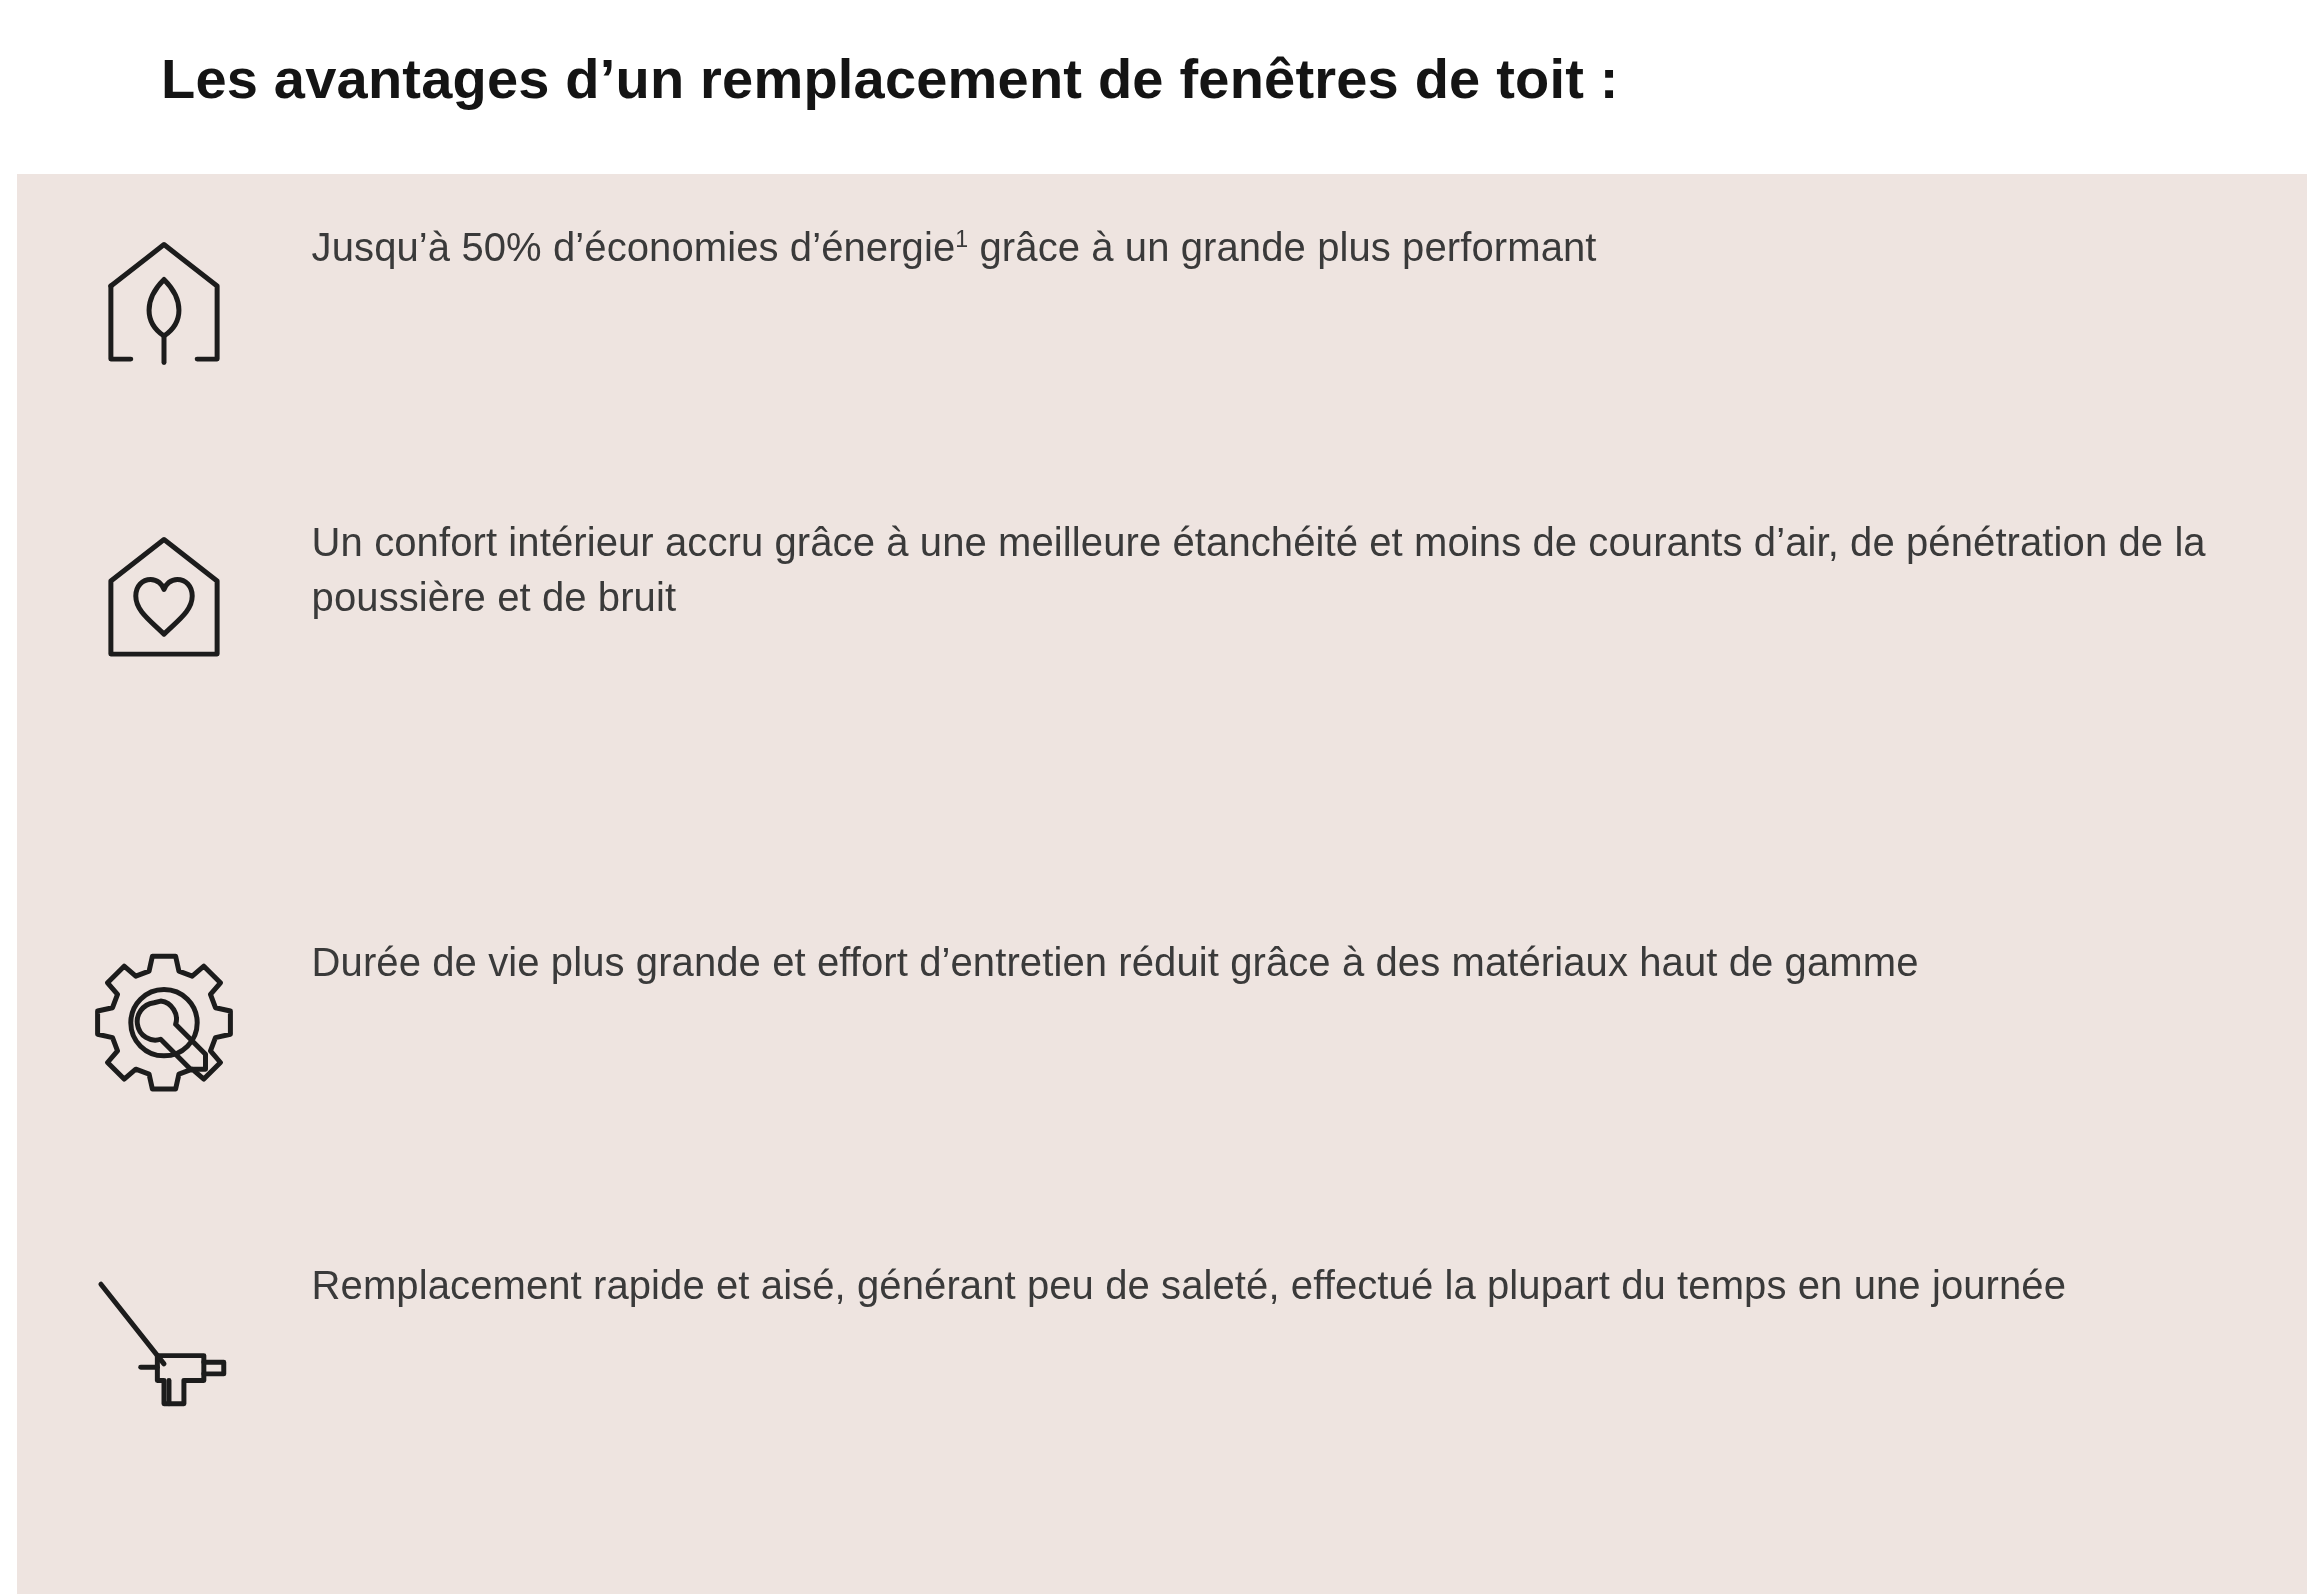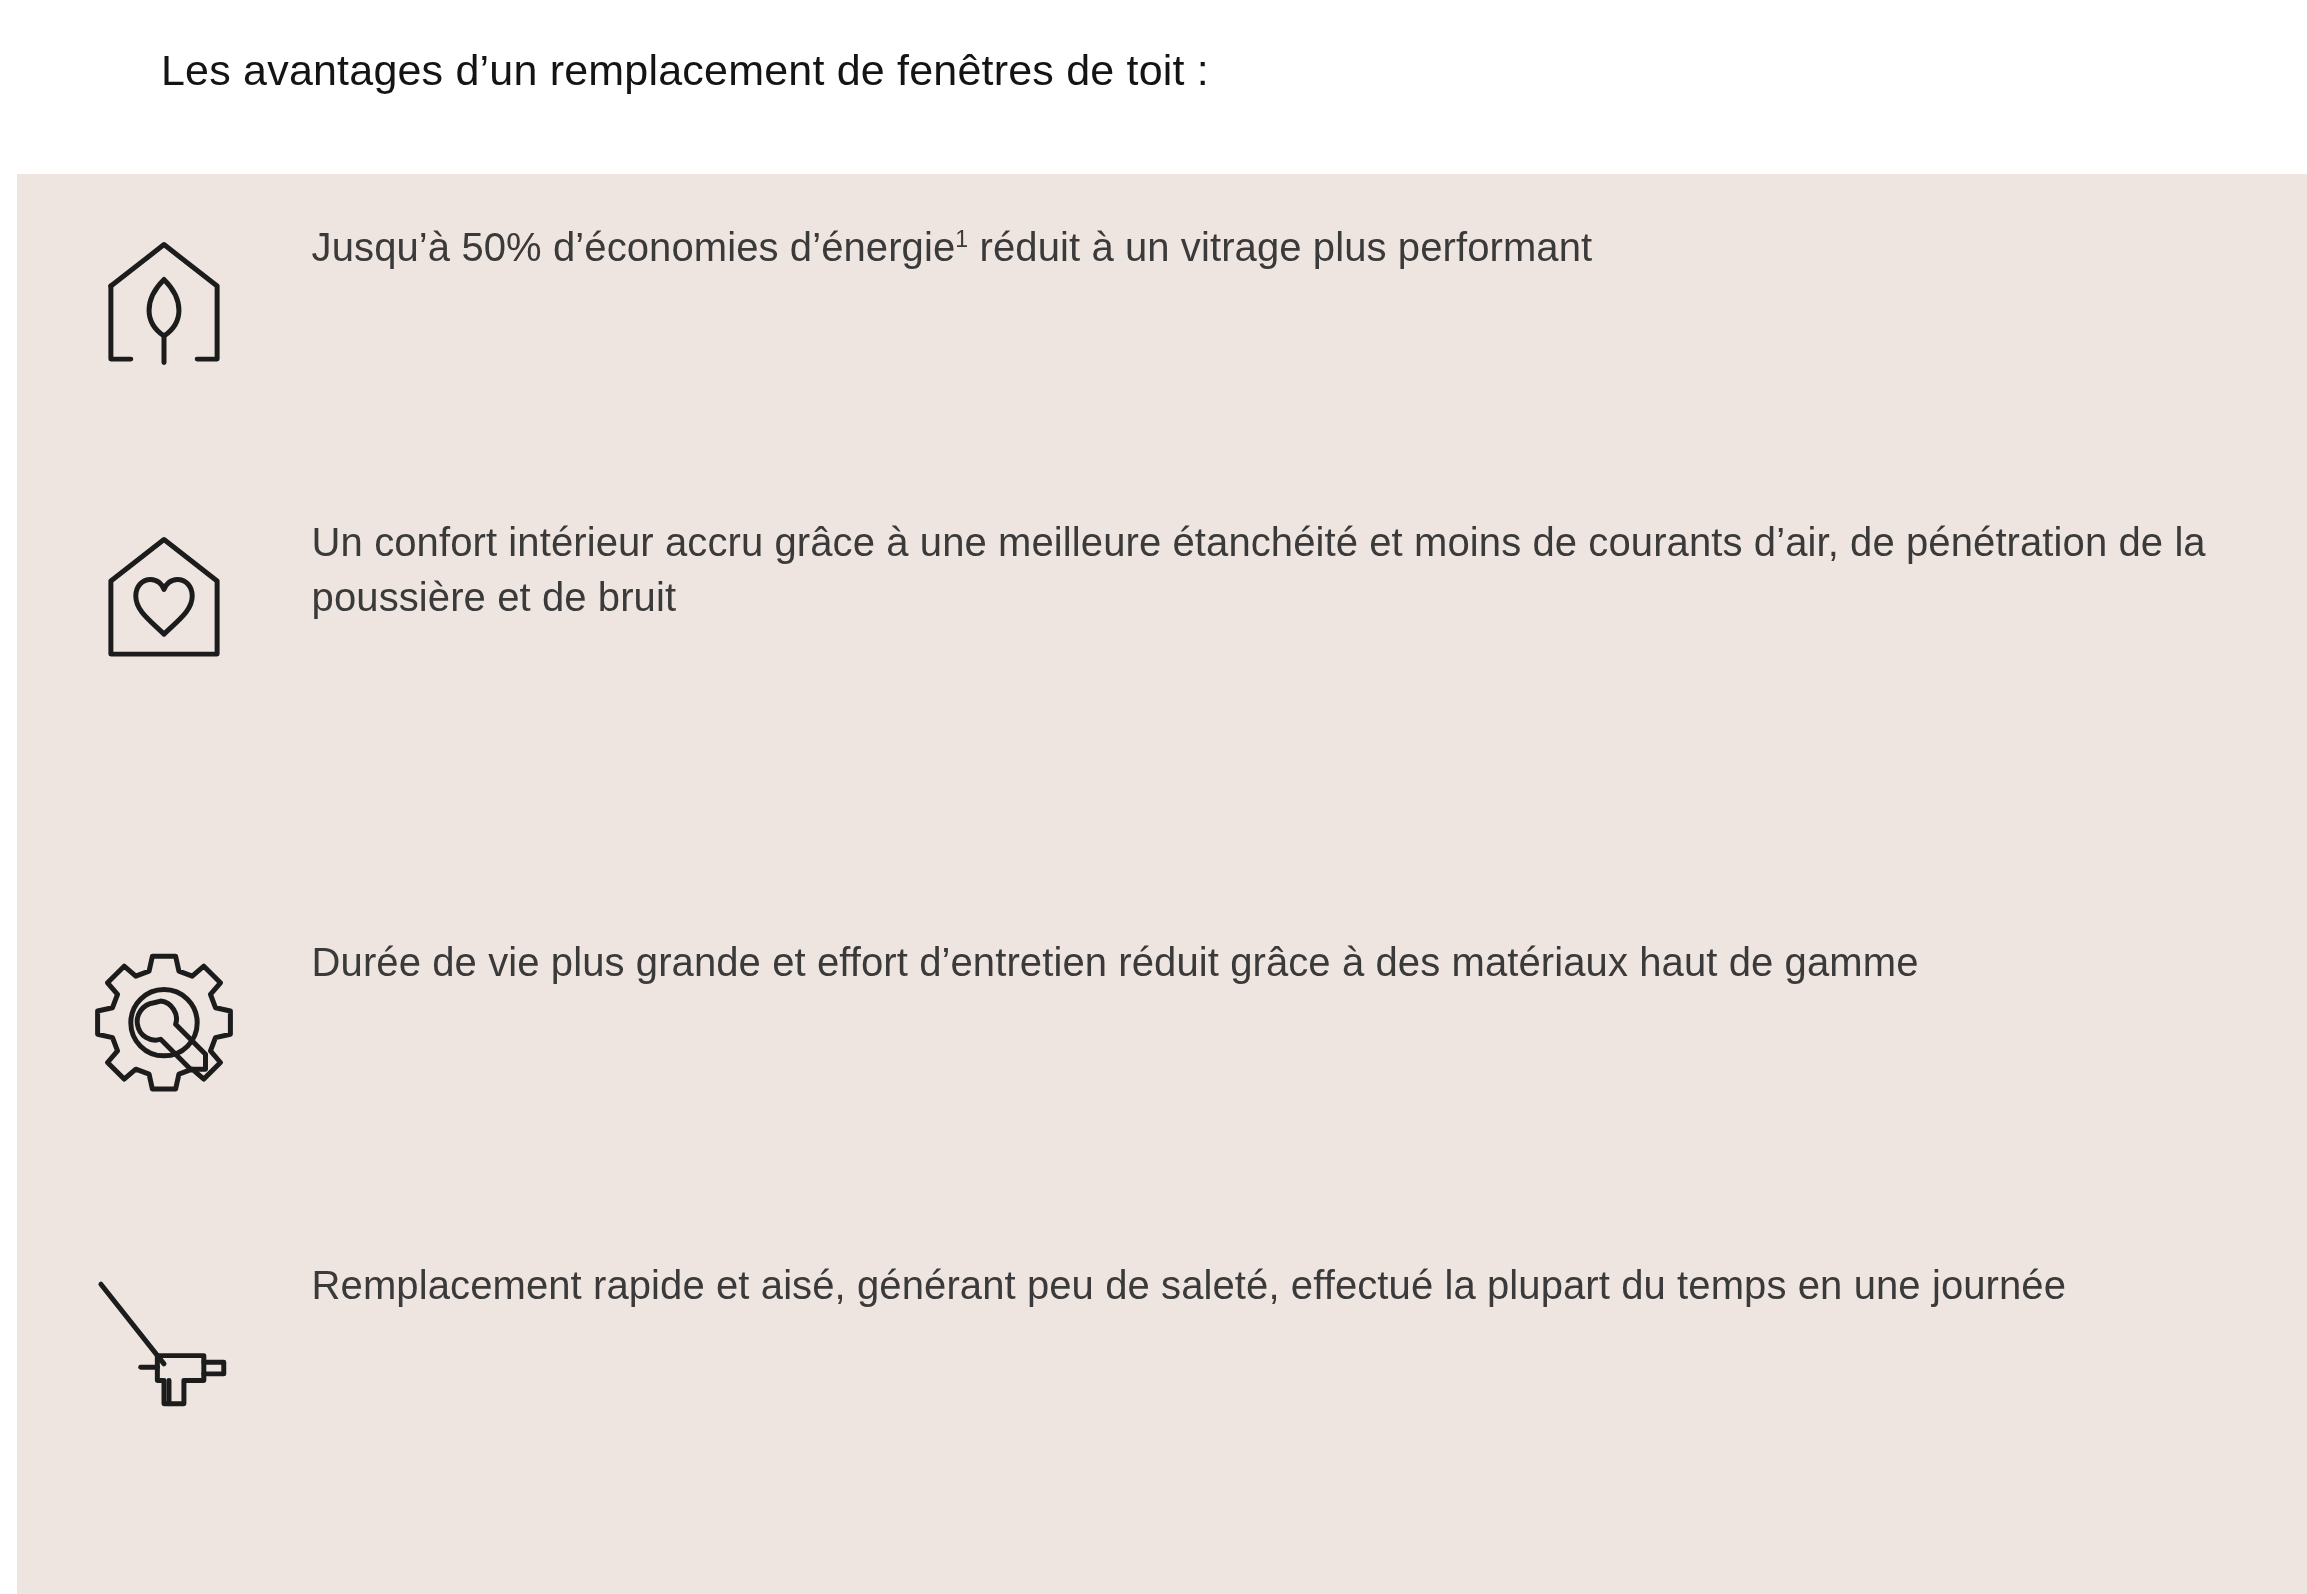--- a/index.html
+++ b/index.html
@@ -16,22 +16,22 @@
   .page {
     position: relative;
     width: 3189px;
     height: 1595px;
     background: #ffffff;
   }
   .heading {
     position: absolute;
     left: 161px;
     top: 46px;
-    font-size: 43px;
-    font-weight: normal;
+    font-size: 56px;
+    font-weight: bold;
     color: #141414;
     letter-spacing: 0.2px;
     white-space: nowrap;
   }
   .benefits-panel {
     position: absolute;
     left: 16.6px;
     top: 174px;
     width: 2343px;
     height: 1420px;
@@ -82,21 +82,21 @@
     <div class="benefit-row row-1">
       <div class="icon-cell">
         <svg width="166" height="166" viewBox="0 0 100 100" fill="none" stroke="#1c1c1c" stroke-width="3" stroke-linecap="round" stroke-linejoin="round">
           <path d="M18 38 L18 82 L30 82"></path>
           <path d="M18 38 L50 13 L82 38 L82 82 L70 82"></path>
           <path d="M50 34 C38 46 38 60 50 68 C62 60 62 46 50 34 Z"></path>
           <path d="M50 68 L50 84"></path>
         </svg>
       </div>
       <div class="text-cell">
-        <span>Jusqu’à 50% d’économies d’énergie</span><sup>1</sup><span> réduit à un vitrage plus performant</span>
+        <span>Jusqu’à 50% d’économies d’énergie</span><sup>1</sup><span> grâce à un grande plus performant</span>
       </div>
     </div>
 
     <div class="benefit-row row-2">
       <div class="icon-cell">
         <svg width="166" height="166" viewBox="0 0 100 100" fill="none" stroke="#1c1c1c" stroke-width="3" stroke-linecap="round" stroke-linejoin="round">
           <path d="M18 38 L18 82 L82 82 L82 38 L50 13 Z"></path>
           <path d="M50 70 C42 62 33 56 33 47 C33 41 37 37 42 37 C46 37 49 40 50 43 C51 40 54 37 58 37 C63 37 67 41 67 47 C67 56 58 62 50 70 Z"></path>
         </svg>
       </div>

